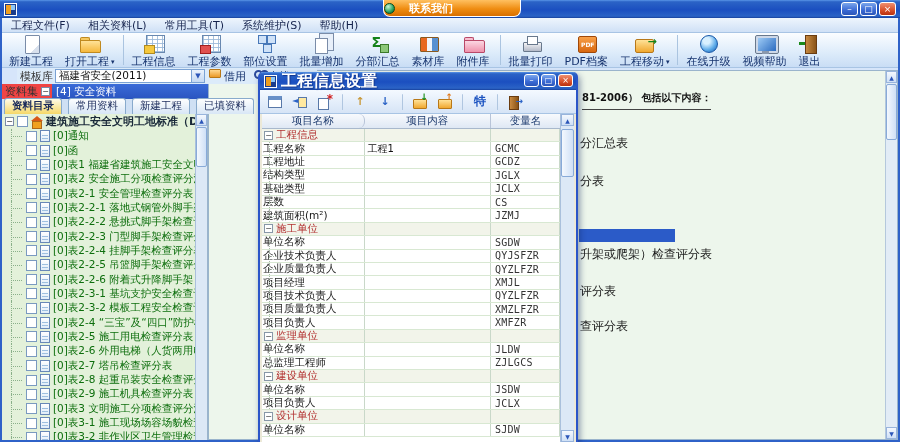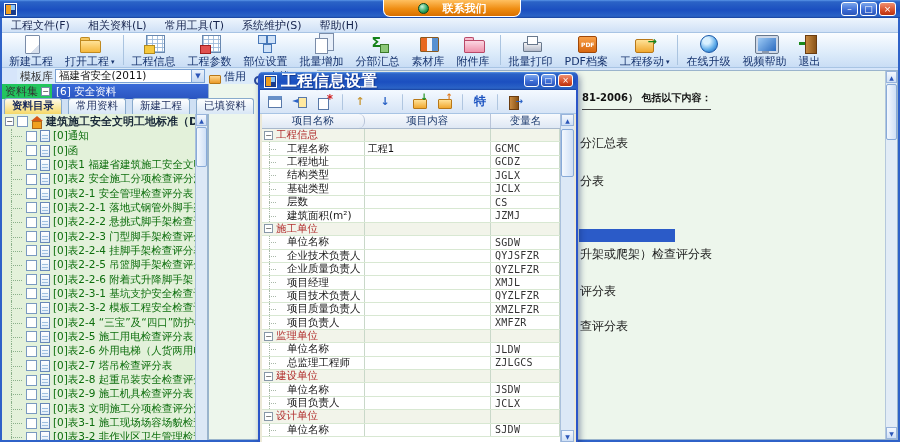--- a/index.html
+++ b/index.html
@@ -11,21 +11,21 @@
   .titlebar{position:absolute;left:0;top:0;right:0;height:18px;
     background:linear-gradient(180deg,#6append 0%);
     background:linear-gradient(180deg,#5a96e8 0%,#2b63c6 10%,#1b4fc0 55%,#2b63c6 90%,#16409c 100%);
     display:flex;align-items:center;z-index:40;}
   .app-icon{width:13px;height:13px;margin:0 4px 0 4px;position:relative;flex:none;background:#1a3c8c;border:1px solid #fff;}
   .app-icon::before{content:"";position:absolute;left:1px;top:1px;width:5px;height:9px;background:#f0a020;}
   .app-icon::after{content:"";position:absolute;right:1px;top:1px;width:4px;height:5px;background:#8ec8f8;}
   .title-text{color:#fff;font-size:11px;font-weight:bold;text-shadow:1px 1px 1px #12348c;white-space:nowrap;}
   .contact-banner{position:absolute;left:383px;top:0;width:138px;height:17px;border-radius:0 0 7px 7px;
     background:linear-gradient(180deg,#ffc060,#ef8d12 55%,#d86f00);border:1px solid #fff;border-top:none;
-    display:flex;align-items:center;justify-content:center;gap:14px;color:#fff;font-size:11px;font-weight:bold;cursor:pointer;}
+    display:flex;align-items:center;justify-content:flex-start;gap:14px;color:#fff;font-size:11px;font-weight:bold;cursor:pointer;}
   .globe-mini{width:11px;height:11px;border-radius:50%;flex:none;border:1px solid #0a4a20;
     background:radial-gradient(circle at 35% 30%,#c8f4d8,#2aa35e 60%,#0f6030);}
   .win-controls{position:absolute;right:4px;top:2px;display:flex;gap:2px;}
   .winbtn{width:17px;height:14px;border:1px solid #fff;border-radius:3px;color:#fff;font-size:9px;line-height:12px;
     text-align:center;cursor:pointer;background:linear-gradient(180deg,#7aa6ec,#3a6ad4 60%,#2b55b8);}
   .winbtn.close{background:linear-gradient(180deg,#f09070,#d8502a 60%,#b83010);}
   
   .menubar{position:absolute;left:2px;top:18px;right:2px;height:15px;background:linear-gradient(180deg,#eef5fd,#cfe0f6);
     border-bottom:1px solid #a8c4e4;display:flex;align-items:center;z-index:30;}
   .menu-item{font-size:11px;color:#16244e;padding:0 9px;cursor:pointer;white-space:nowrap;}
@@ -69,27 +69,27 @@
     background:linear-gradient(135deg,#9ecbf5,#2b6bc0);}
   .monitor-icon::after{content:"";position:absolute;left:9px;top:17px;width:7px;height:3px;background:#8a98ac;}
   .door-icon::before{content:"";position:absolute;left:7px;top:1px;width:10px;height:17px;background:linear-gradient(90deg,#c88a40,#8a5418);border:1px solid #6a3c10;}
   .door-icon::after{content:"";position:absolute;left:1px;top:8px;width:6px;height:3px;background:#1a8a1a;}
   
   .template-bar{position:absolute;left:17px;top:68px;width:300px;height:16px;background:#dcebfa;display:flex;align-items:center;z-index:30;font-size:11px;color:#333;}
   .tpl-label{padding:0 2px 0 3px;white-space:nowrap;}
   .combo{width:150px;height:14px;background:#fff;border:1px solid #7aa2d4;display:flex;align-items:center;position:relative;}
   .combo-value{font-size:10.5px;color:#111;padding-left:3px;white-space:nowrap;overflow:hidden;flex:1;}
   .combo-arrow{width:13px;height:12px;flex:none;background:linear-gradient(#eaf2fc,#c4d8f2);border-left:1px solid #7aa2d4;color:#2b55b8;font-size:7px;display:flex;align-items:center;justify-content:center;}
-  .mini-btn{display:flex;align-items:flex-end;gap:3px;padding:0 4px;cursor:pointer;color:#16336e;white-space:nowrap;}
+  .mini-btn{display:flex;align-items:flex-start;gap:3px;padding:0 4px;cursor:pointer;color:#16336e;white-space:nowrap;}
   .borrow-glyph{width:12px;height:9px;background:linear-gradient(#ffd890,#eb9a28);border:1px solid #b87818;border-radius:1px;}
   .find-glyph{width:11px;height:9px;position:relative;}
   .find-glyph::before{content:"";position:absolute;left:0;top:1px;width:5px;height:5px;border:2px solid #2b4a9c;border-radius:50%;}
   .find-glyph::after{content:"";position:absolute;left:6px;top:1px;width:5px;height:5px;border:2px solid #2b4a9c;border-radius:50%;}
   
-  .dataset-bar{position:absolute;left:2px;top:84px;width:206px;height:15px;background:#22c55e;display:flex;align-items:center;z-index:30;font-size:11px;color:#333;}
+  .dataset-bar{position:absolute;left:2px;top:84px;width:206px;height:15px;background:#ef4444;display:flex;align-items:center;z-index:30;font-size:11px;color:#333;}
   .dataset-label{padding:0 3px;white-space:nowrap;}
   .minus-box{width:9px;height:9px;background:#fff;border:1px solid #7a8ca8;font-size:8px;line-height:7px;text-align:center;color:#333;flex:none;margin-right:2px;}
   .dataset-selected{flex:1;height:15px;background:linear-gradient(180deg,#3a6bd8,#2a55c0);color:#fff;display:flex;align-items:center;
     padding-left:4px;font-size:10.5px;white-space:nowrap;cursor:pointer;}
   
   .tabsbar{position:absolute;left:2px;top:99px;width:206px;height:15px;background:#cfe0f4;display:flex;align-items:flex-end;padding-left:2px;z-index:30;}
   .tab{font-size:10.5px;color:#1a2a5a;padding:0 7px 1px 7px;background:linear-gradient(#fdfefe,#d8e6f6);
     border:1px solid #88aacc;border-bottom:none;border-radius:3px 3px 0 0;margin-right:6px;cursor:pointer;white-space:nowrap;}
   .tab[data-type="active"]{background:linear-gradient(#fffbe8,#f6d868);font-weight:bold;}
   
@@ -157,21 +157,21 @@
   .grid-row{display:flex;height:13.4px;border-bottom:1px solid #d8e8d2;cursor:pointer;}
   .grid-row .cell{font-size:10px;display:flex;align-items:center;white-space:nowrap;overflow:hidden;border-right:1px solid #c9d8c9;}
   .c-name{width:104px;position:relative;color:#1a1a1a;}
   .c-content{width:128px;padding-left:3px;color:#111;font-size:10.5px;}
   .c-var{width:70px;border-right:none;padding-left:4px;color:#333;font-family:"DejaVu Sans Mono",monospace;font-size:9px;letter-spacing:.3px;}
   .row-expander{display:none;width:9px;height:9px;background:#fff;border:1px solid #8898a8;font-size:8px;line-height:7px;text-align:center;color:#444;flex:none;margin:0 3px 0 2px;}
   .row-expander::before{content:"−";}
   .grid-row[data-type="group"]{background:#f2f4ea;}
   .grid-row[data-type="group"] .row-expander{display:inline-block;}
   .grid-row[data-type="group"] .row-name{color:#b23030;}
-  .grid-row[data-type="item"] .c-name{padding-left:25px;}
+  .grid-row[data-type="item"] .c-name{padding-left:1px;}
   .grid-row[data-type="item"] .c-name::before{content:"";position:absolute;left:7px;top:0;bottom:0;border-left:1px dotted #a8b8a8;}
   .grid-row[data-type="item"] .c-name::after{content:"";position:absolute;left:7px;top:50%;width:7px;border-top:1px dotted #a8b8a8;}
   .row-name{font-size:10.5px;}
   .dlg-scroll{position:absolute;right:0;top:0;bottom:0;width:14px;background:#dce8f6;border-left:1px solid #aac0dc;}
   .dlg-scroll .scroll-thumb{top:15px;height:48px;}
 </style>
 </head>
 <body>
 
 <div id="window">
@@ -367,21 +367,21 @@
     </div>
     <div class="mini-btn">
       <span class="find-glyph"></span>
       <span>查找</span>
     </div>
   </div>
 
   <div class="dataset-bar">
     <span class="dataset-label">资料集</span>
     <span class="minus-box">−</span>
-    <div class="dataset-selected">[6] 安全资料</div>
+    <div class="dataset-selected">[4] 安全资料</div>
   </div>
 
   <div class="tabsbar">
 
       <span class="tab" data-type="active">资料目录</span>
 
       <span class="tab">常用资料</span>
 
       <span class="tab">新建工程</span>
 

